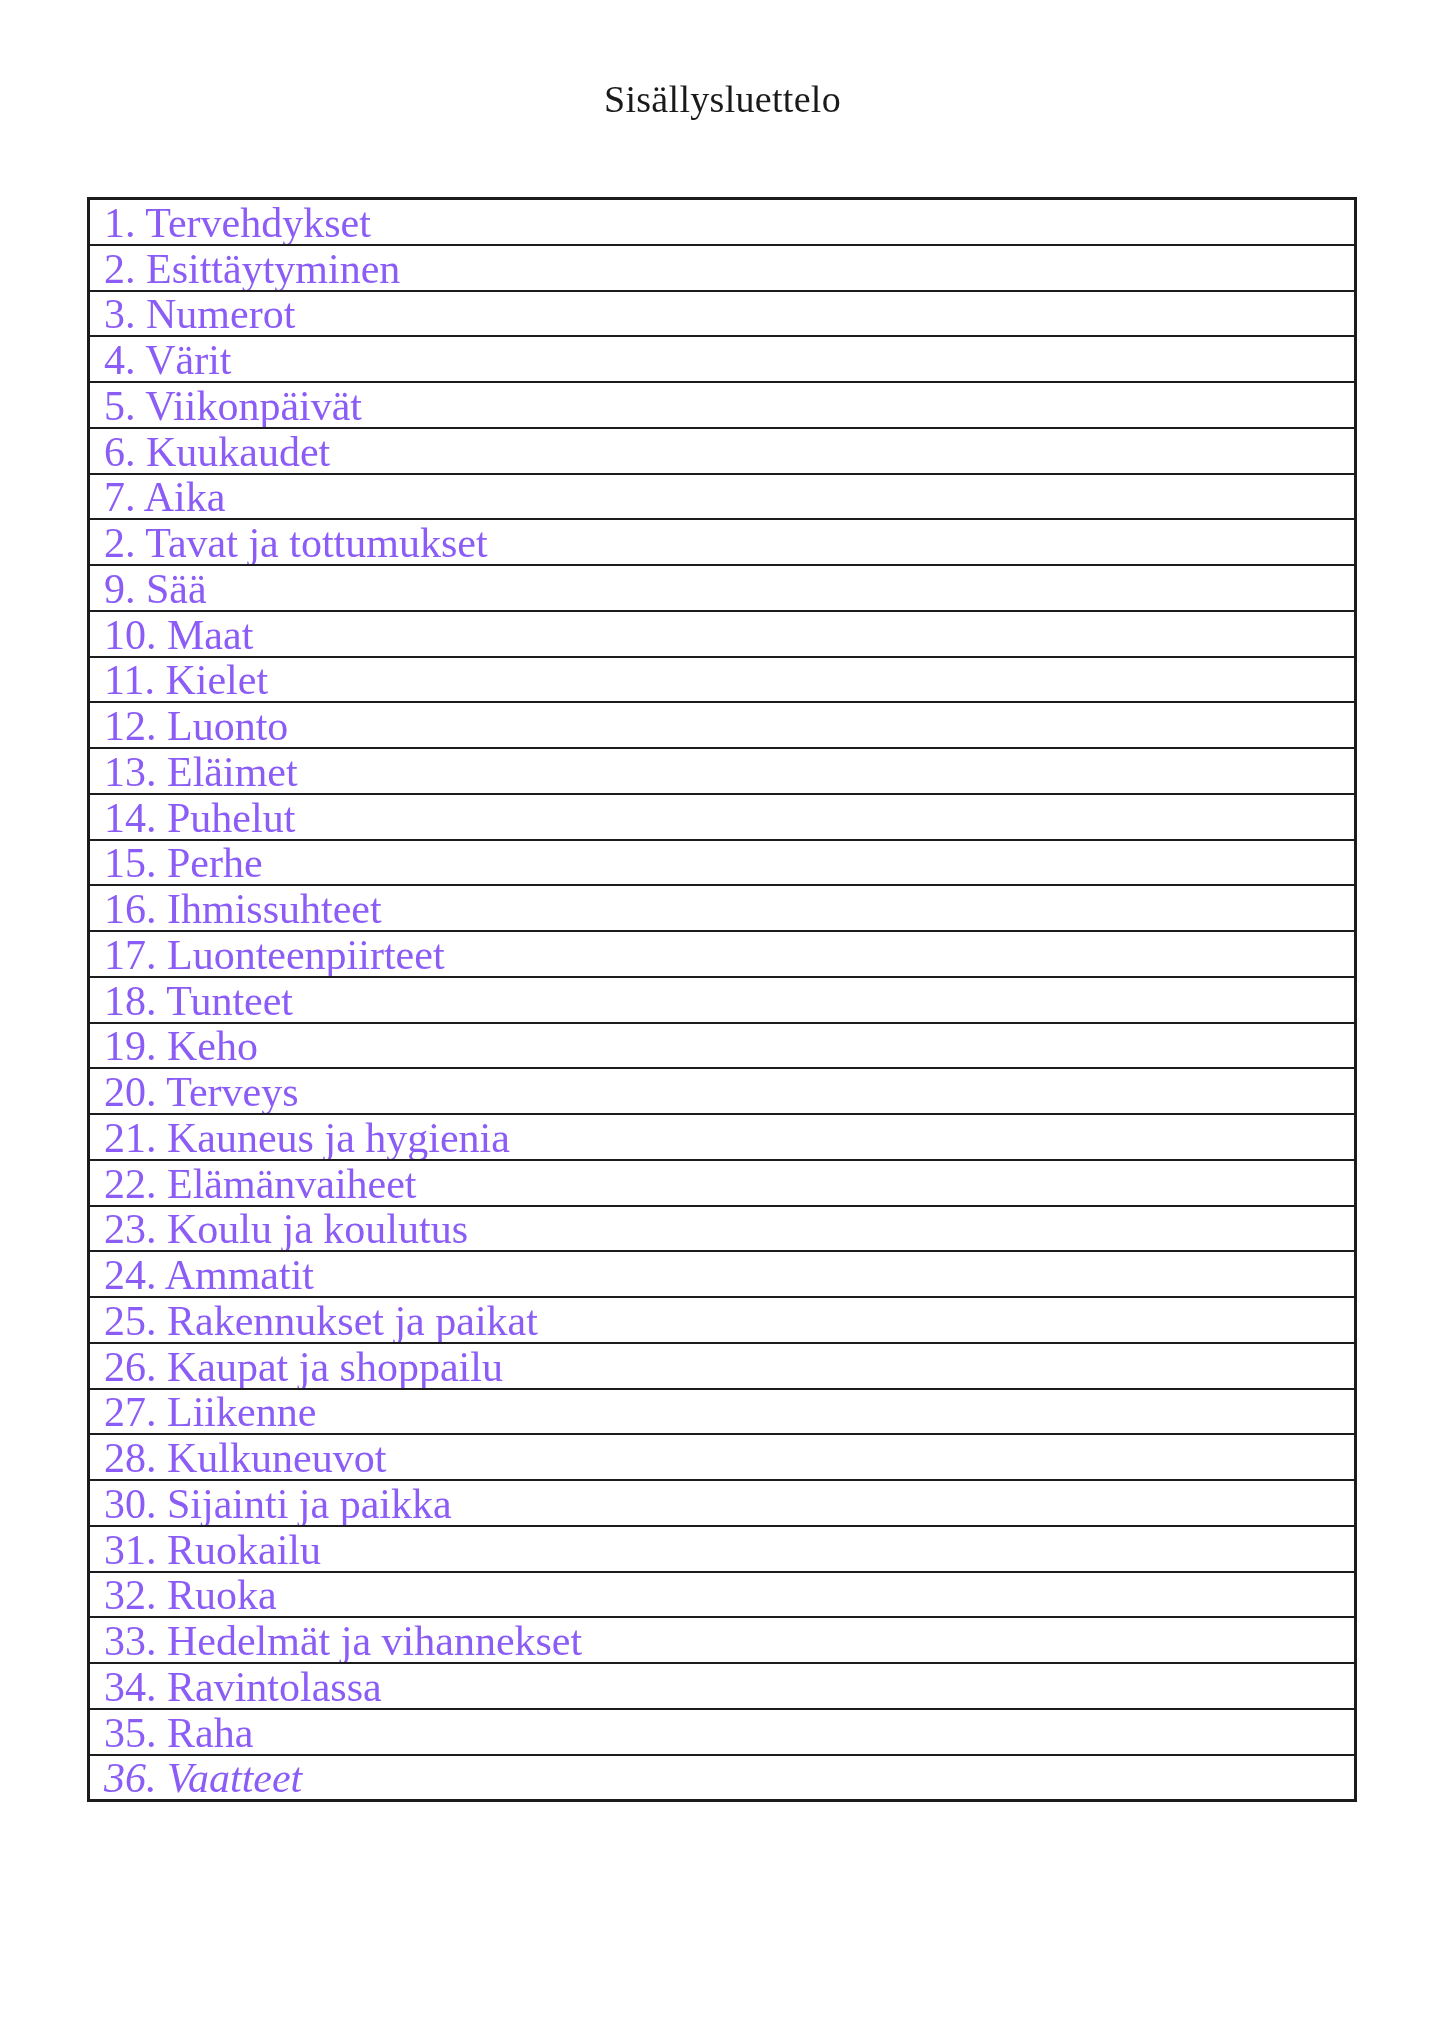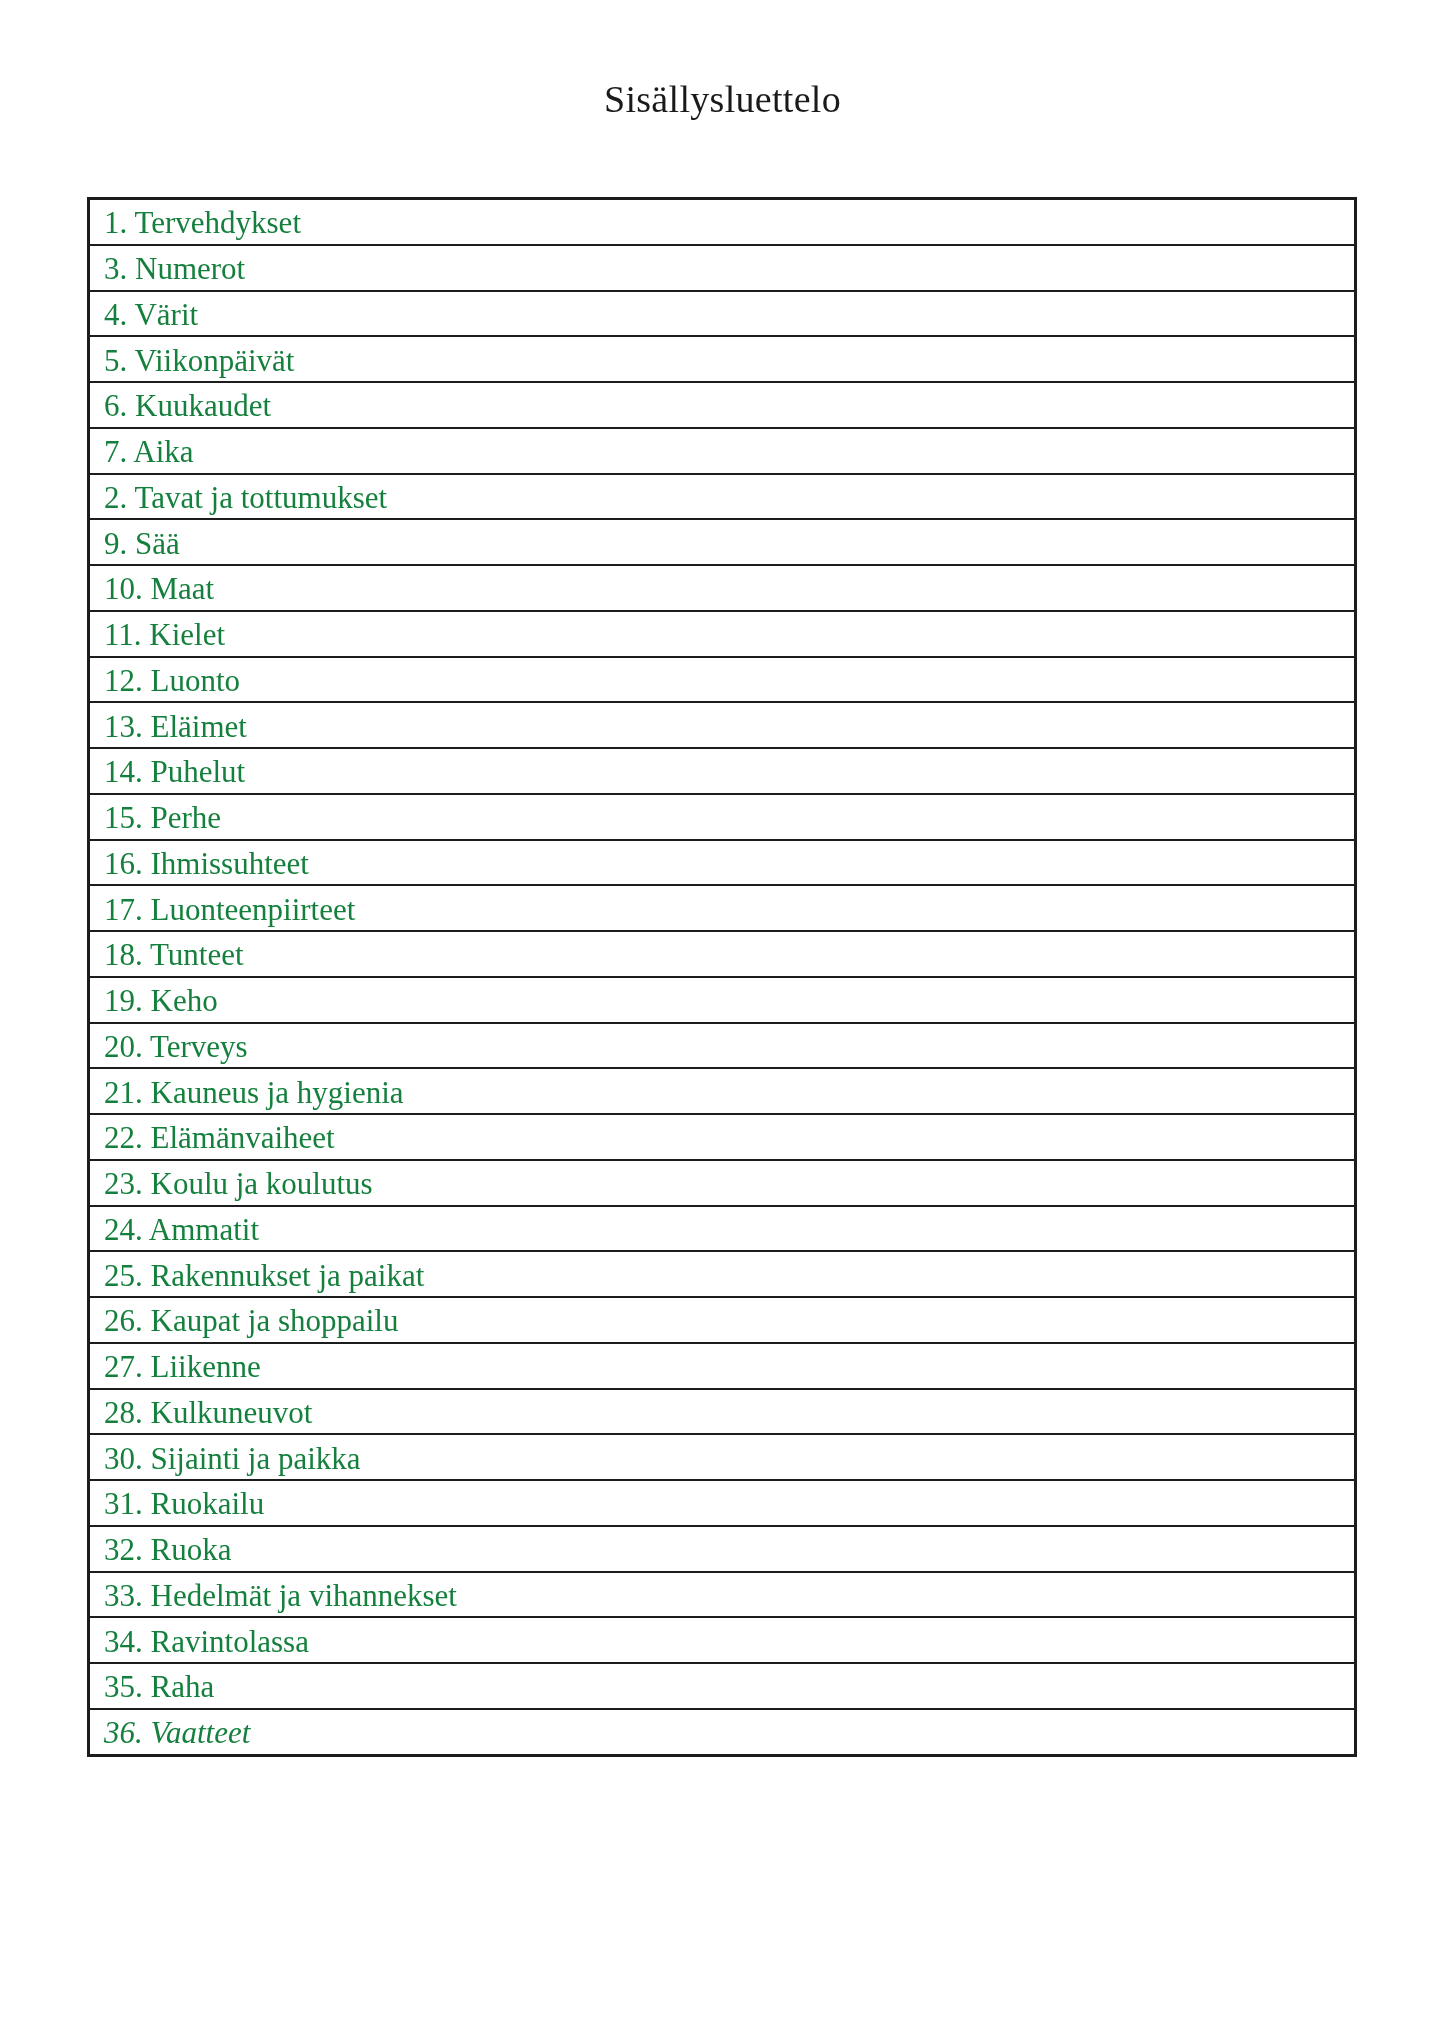--- a/index.html
+++ b/index.html
@@ -43,36 +43,39 @@
     display: flex;
     align-items: center;
     padding-left: 14px;
     overflow: hidden;
   }
   .toc-row:last-child {
     border-bottom: none;
     font-style: italic;
   }
   .toc-text {
-    font-size: 31px;
+    font-size: 42px;
     line-height: 1;
-    color: #15803d;
+    color: #8b5cf6;
     white-space: nowrap;
     transform: translateY(1px);
   }
 </style>
 </head>
 <body>
 
 <div class="page">
   <h1 class="title">Sisällysluettelo</h1>
 
   <div class="toc-table" id="toc-table">
       <div class="toc-row">
         <span class="toc-text">1. Tervehdykset</span>
+      </div>
+      <div class="toc-row">
+        <span class="toc-text">2. Esittäytyminen</span>
       </div>
       <div class="toc-row">
         <span class="toc-text">3. Numerot</span>
       </div>
       <div class="toc-row">
         <span class="toc-text">4. Värit</span>
       </div>
       <div class="toc-row">
         <span class="toc-text">5. Viikonpäivät</span>
       </div>

